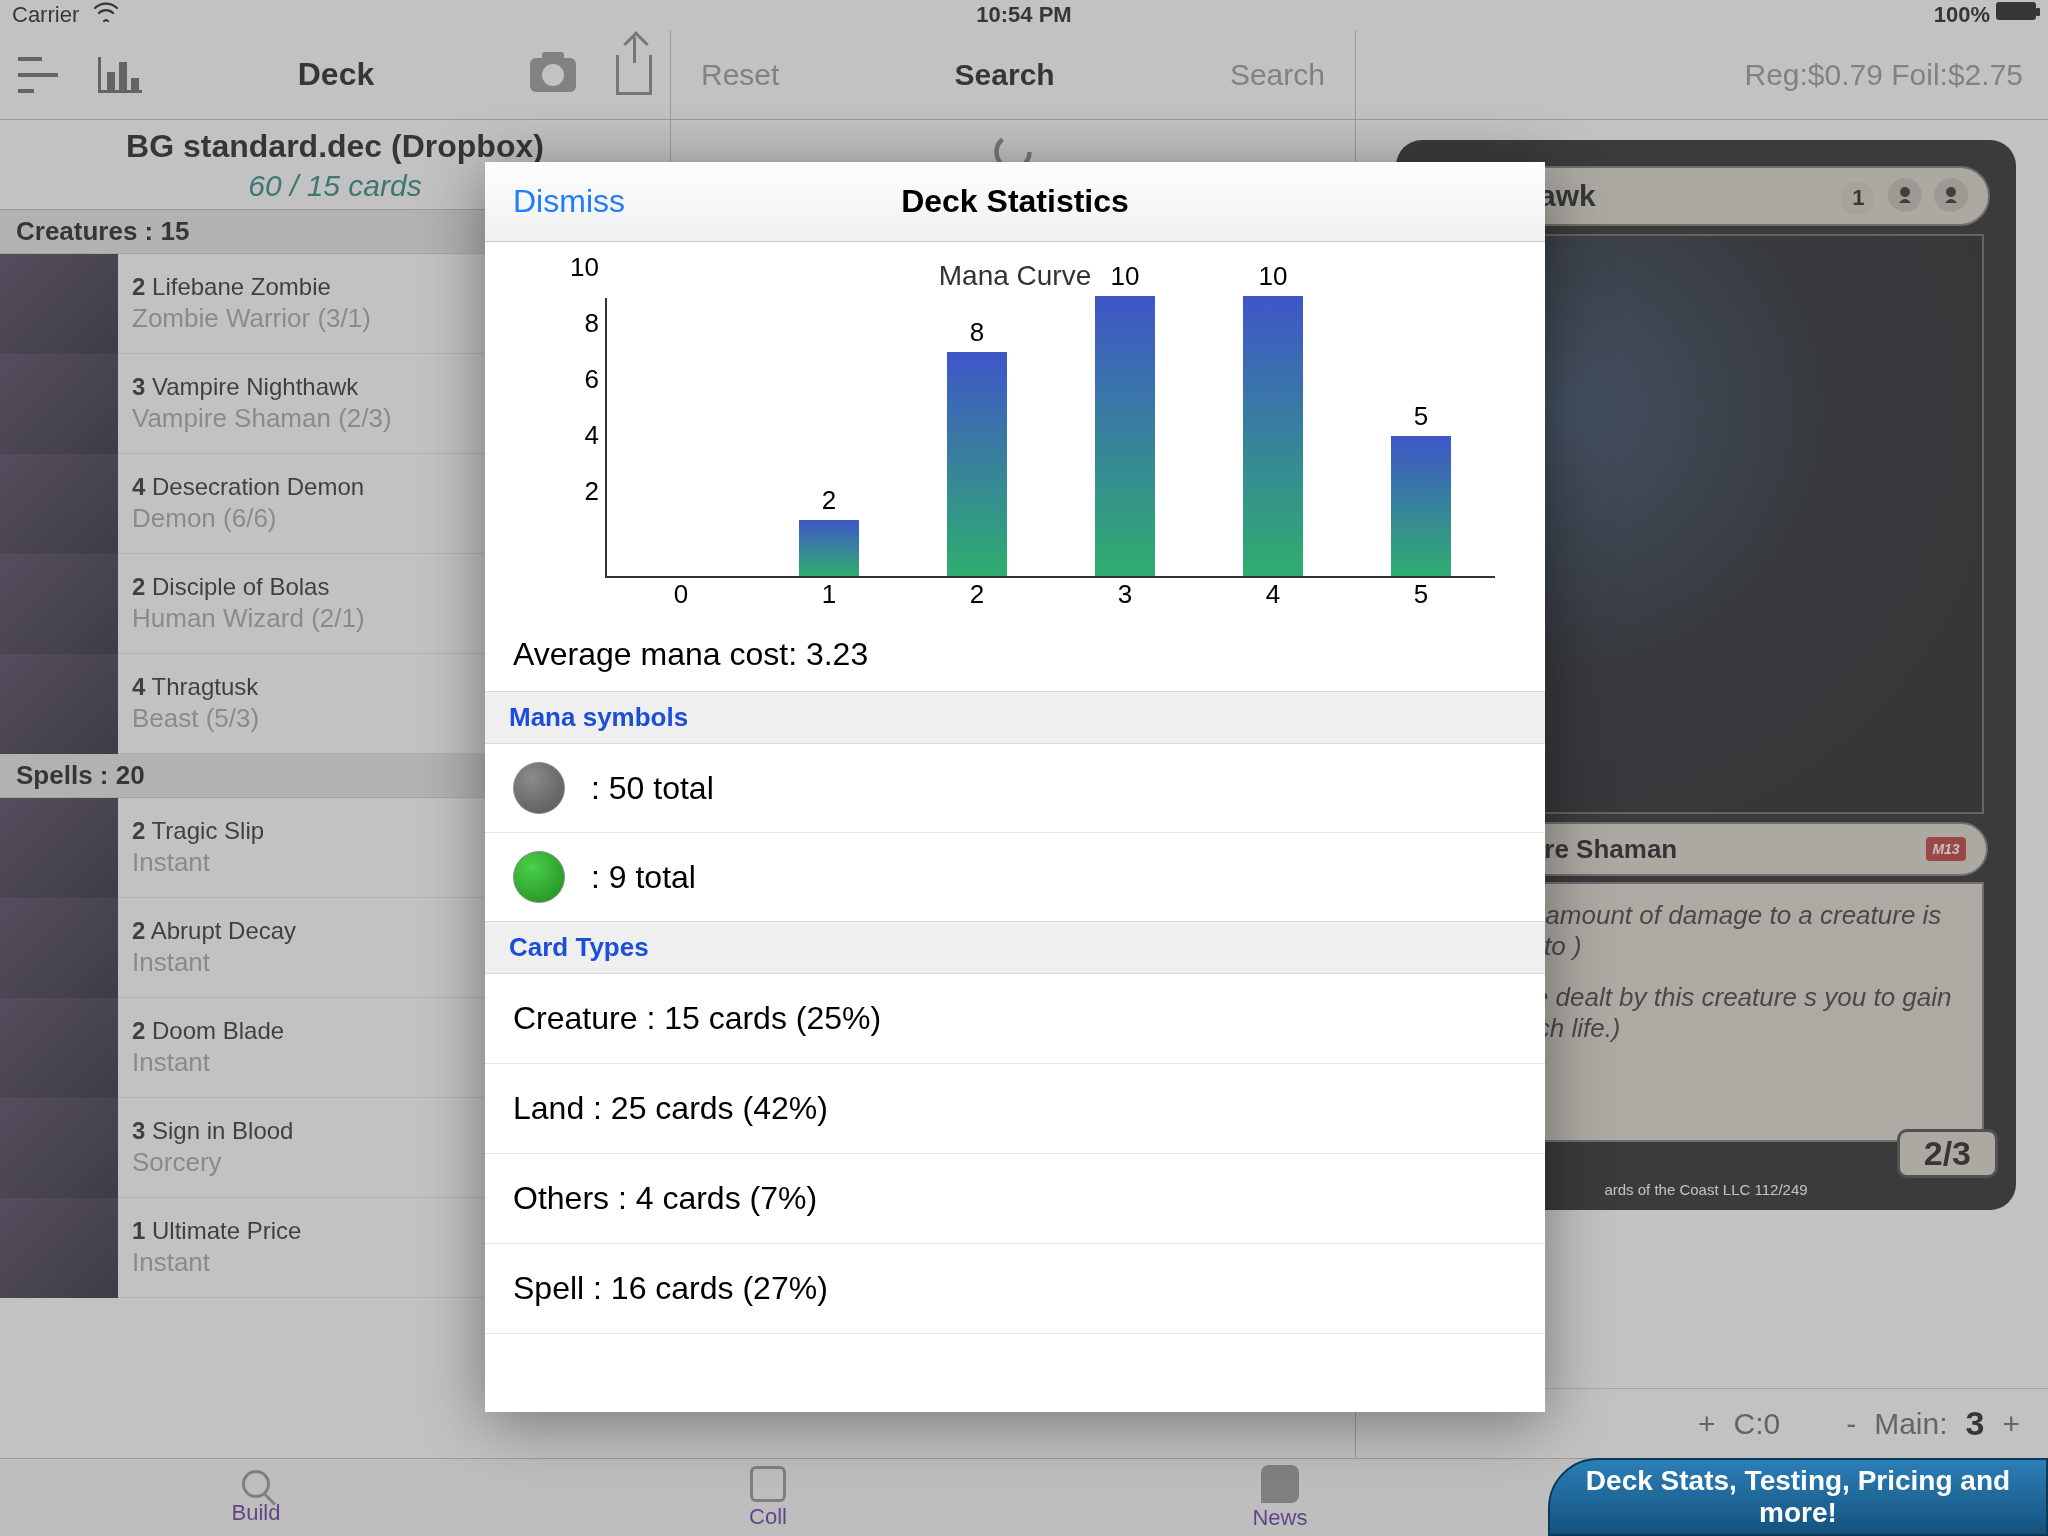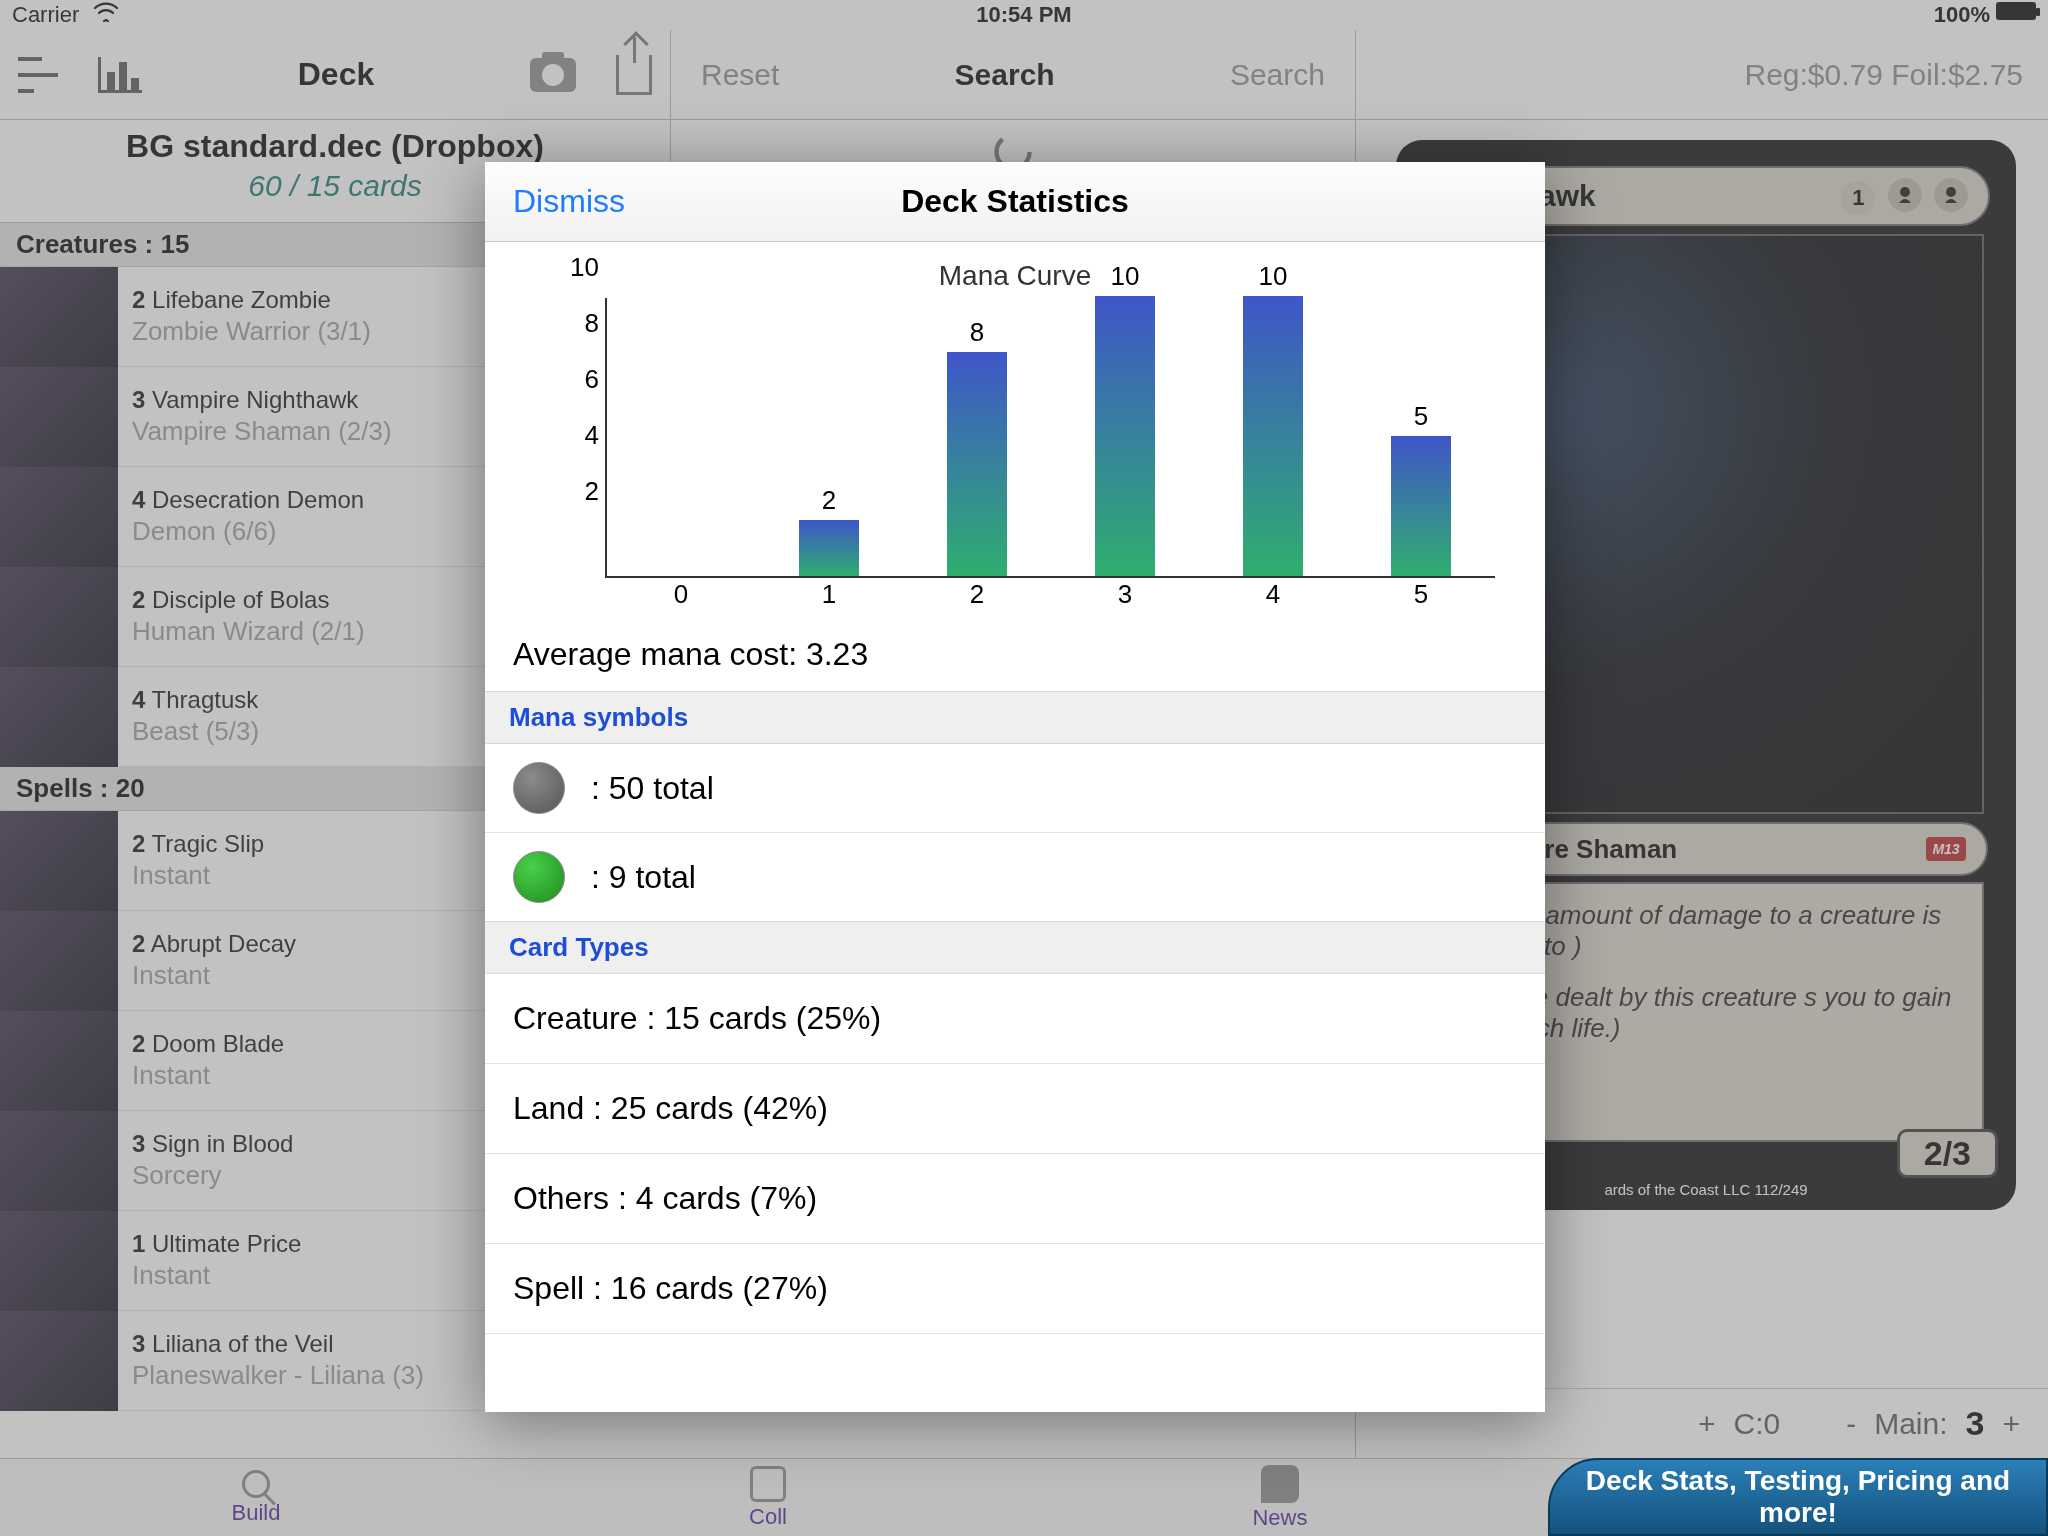--- a/index.html
+++ b/index.html
@@ -35,21 +35,21 @@
   .ic-histogram::after  { content:''; position:absolute; bottom:0; left:18px; width:8px; height:28px; background:#555; box-shadow:12px 0 0 -6px #555, 12px 10px 0 -6px #555, 12px 0 0 0 #555 inset; }
   .ic-histogram span { position:absolute; bottom:0; left:30px; width:8px; height:12px; background:#555; }
   .ic-camera { width:46px; height:34px; background:#8a8a8a; border-radius:6px; position:relative; }
   .ic-camera::before { content:''; position:absolute; top:-6px; left:12px; width:22px; height:8px; background:#8a8a8a; border-radius:3px 3px 0 0; }
   .ic-camera::after { content:''; position:absolute; top:6px; left:12px; width:22px; height:22px; border-radius:50%; background:#fff; }
   .ic-share { width:36px; height:40px; border:3px solid #777; border-top:none; position:relative; }
   .ic-share::before { content:''; position:absolute; top:-18px; left:14px; width:3px; height:26px; background:#777; }
   .ic-share::after  { content:''; position:absolute; top:-20px; left:8px; width:15px; height:15px; border-top:3px solid #777; border-left:3px solid #777; transform:rotate(45deg); }
 
   
-  .deckheader { text-align:center; padding:8px 0 19px; border-bottom:1px solid #b7b7b7; }
+  .deckheader { text-align:center; padding:8px 0 6px; border-bottom:1px solid #b7b7b7; }
   .deckheader .name { font-size:32px; font-weight:600; }
   .deckheader .count { font-size:30px; font-style:italic; color:#0f766e; margin-top:4px; }
 
   
   .side-panel { width:670px; position:absolute; left:0; top:120px; bottom:78px; overflow:hidden; }
   .section-hdr { background:#e2e2e2; font-size:26px; font-weight:600; padding:6px 16px; border-bottom:1px solid #ccc; }
   .card-row { display:flex; align-items:center; height:100px; border-bottom:1px solid #e0e0e0; padding-right:10px; }
   .card-row .thumb { width:118px; height:100px; background:linear-gradient(135deg,#3a2b4a,#0e0e1a); flex-shrink:0; }
   .card-row .texts { padding-left:14px; }
   .card-row .ln1 { font-size:24px; color:#111; }
@@ -225,27 +225,20 @@
           <div class="texts">
             <div class="ln1"><span class="qty">3</span> Sign in Blood</div>
             <div class="ln2">Sorcery</div>
           </div>
         </div>
         <div class="card-row">
           <div class="thumb"></div>
           <div class="texts">
             <div class="ln1"><span class="qty">1</span> Ultimate Price</div>
             <div class="ln2">Instant</div>
-          </div>
-        </div>
-        <div class="card-row">
-          <div class="thumb"></div>
-          <div class="texts">
-            <div class="ln1"><span class="qty">3</span> Liliana of the Veil</div>
-            <div class="ln2">Planeswalker  - Liliana (3)</div>
           </div>
         </div>
       </div>
   </div>
 
   <div class="mid-panel">
     <svg width="44" height="44" viewBox="0 0 40 40" style="margin-top:10px">
         <circle cx="20" cy="20" r="15" stroke="#777" stroke-width="4" fill="none" stroke-dasharray="60 40"></circle>
       </svg>
   </div>

